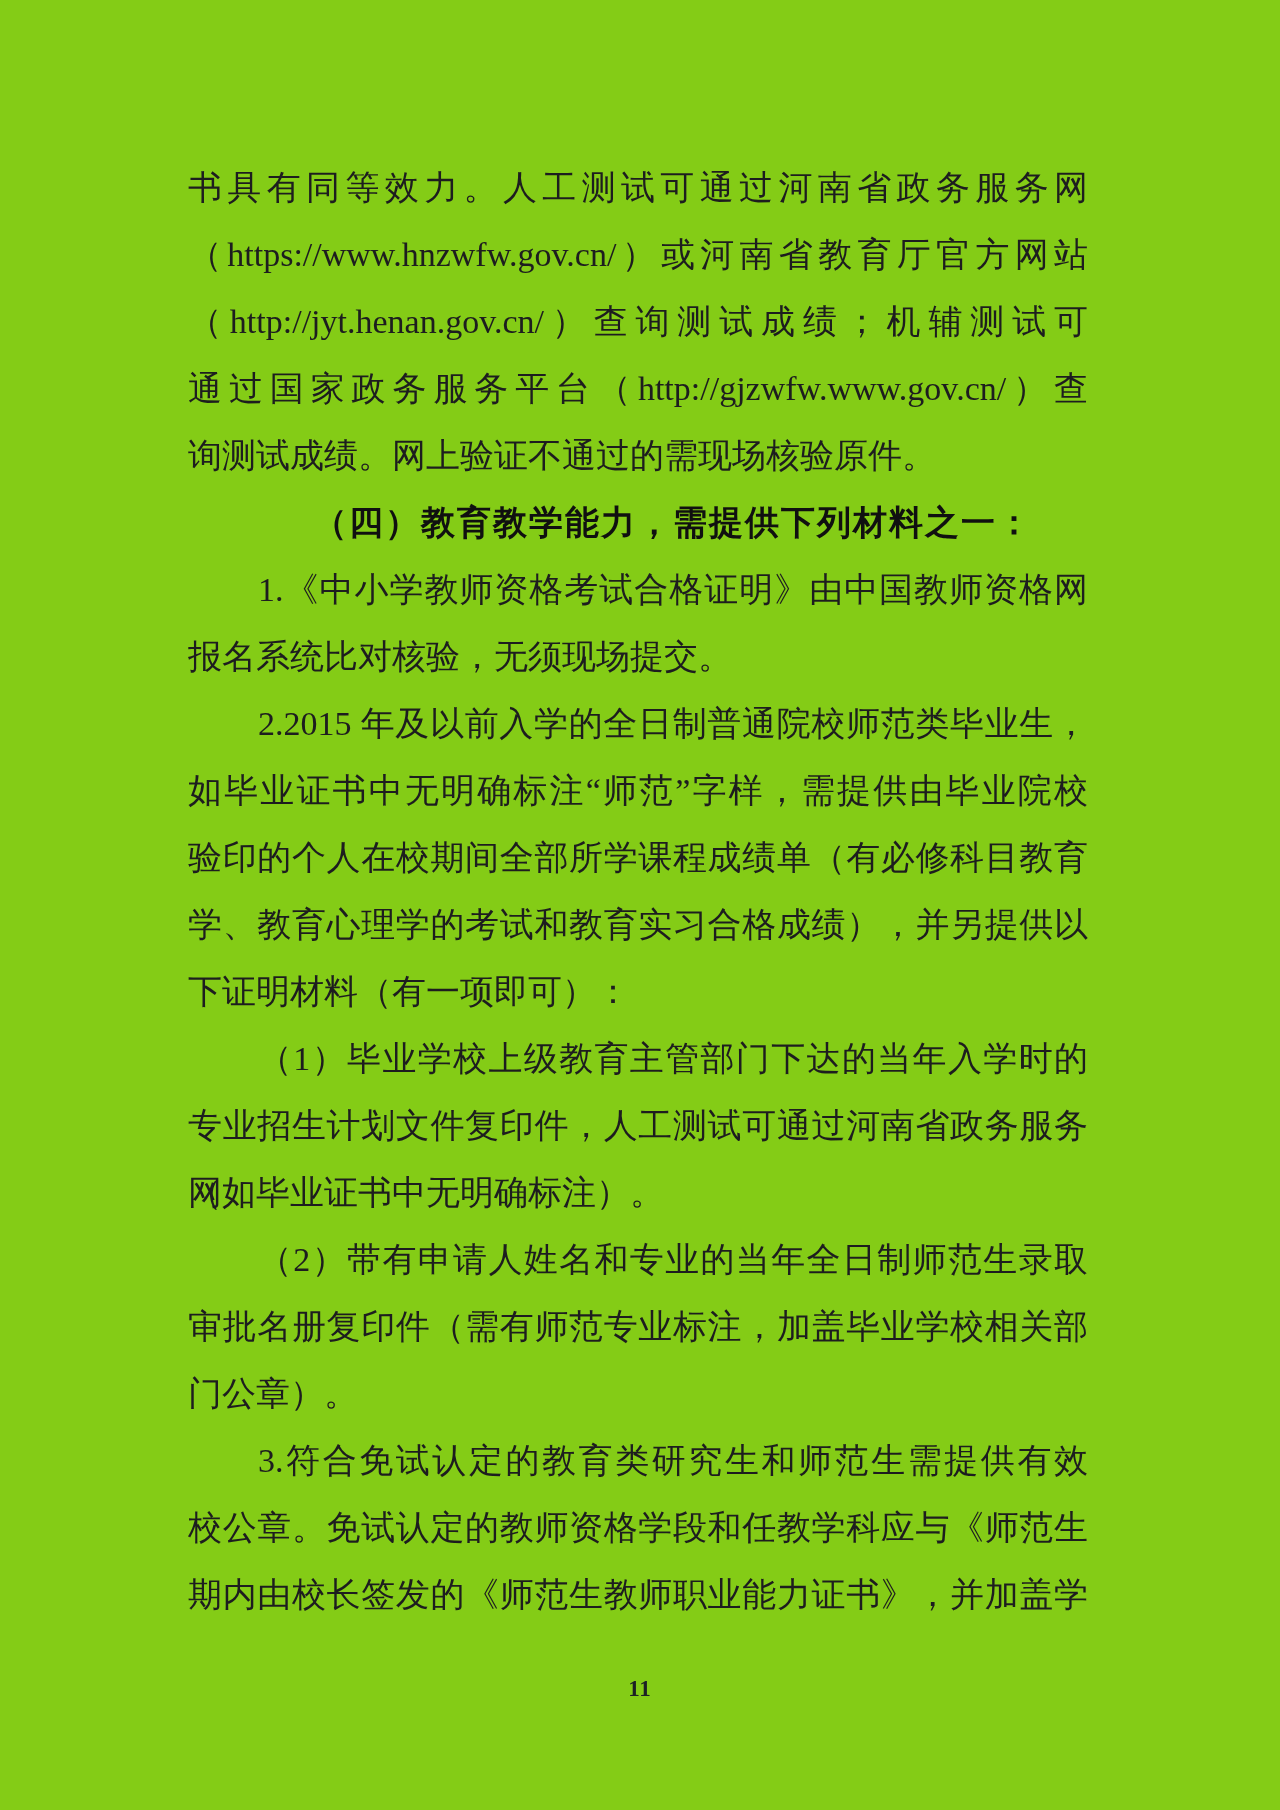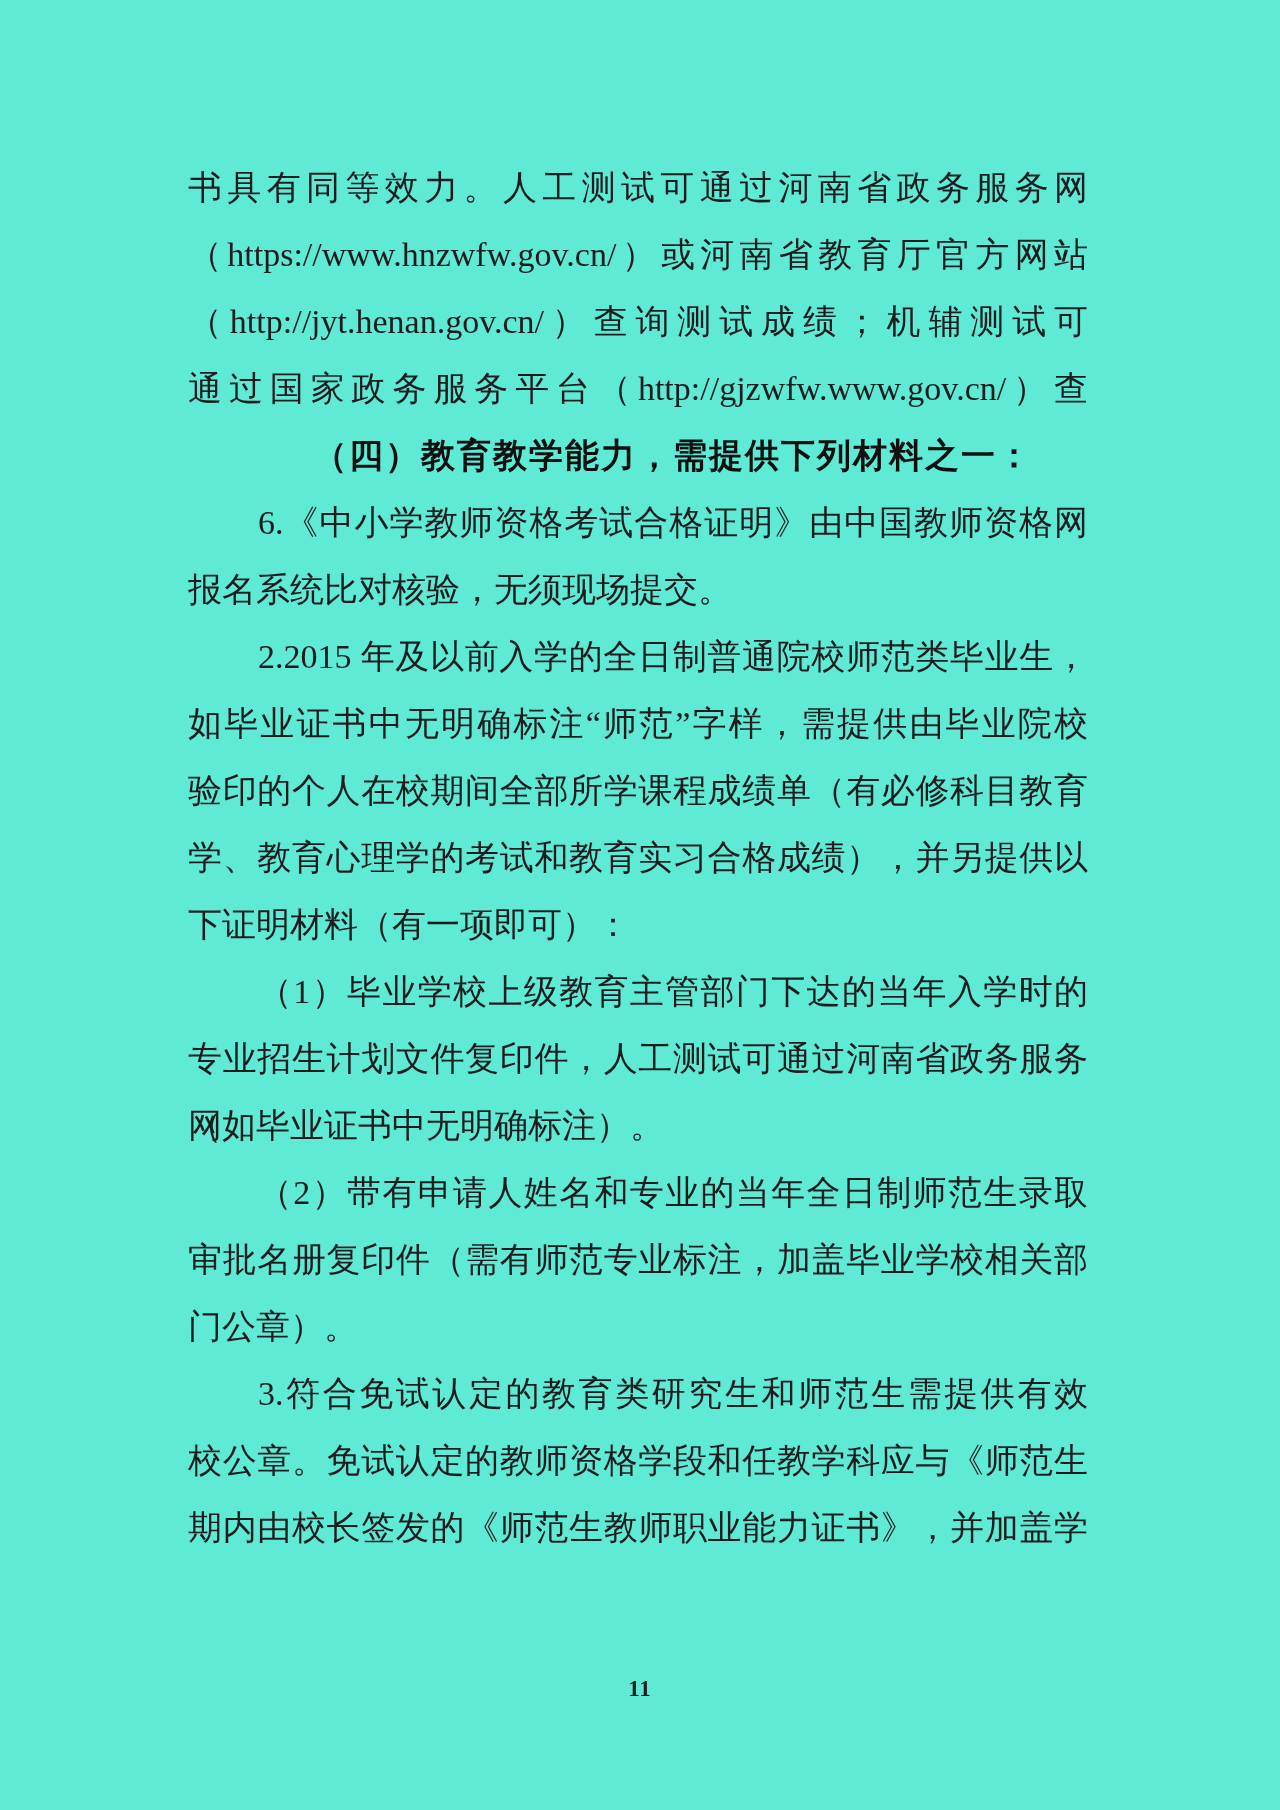--- a/index.html
+++ b/index.html
@@ -9,21 +9,21 @@
   body {
     width: 1280px;
     height: 1810px;
     background: #ffffff;
     position: relative;
     font-family: "Liberation Serif", "DejaVu Serif", serif;
   }
   .page {
     position: absolute;
     inset: 0;
-    background: #5eead4;
+    background: #84cc16;
     overflow: hidden;
     font-family: Liberation Serif, serif;
   }
   .content {
     position: absolute;
     left: 188px;
     top: 154px;
     width: 900px;
     color: #1d1d1f;
     font-size: 34px;
@@ -64,22 +64,23 @@
 </style>
 </head>
 <body>
 
 <div class="page">
   <div class="content">
     <div class="ln j">书具有同等效力。人工测试可通过河南省政务服务网</div>
     <div class="ln j">（https://www.hnzwfw.gov.cn/）或河南省教育厅官方网站</div>
     <div class="ln j">（http://jyt.henan.gov.cn/）查询测试成绩；机辅测试可</div>
     <div class="ln j">通过国家政务服务平台（http://gjzwfw.www.gov.cn/）查</div>
+    <div class="ln">询测试成绩。网上验证不通过的需现场核验原件。</div>
     <div class="ln i b">（四）教育教学能力，需提供下列材料之一：</div>
-    <div class="ln i j">6.《中小学教师资格考试合格证明》由中国教师资格网</div>
+    <div class="ln i j">1.《中小学教师资格考试合格证明》由中国教师资格网</div>
     <div class="ln">报名系统比对核验，无须现场提交。</div>
     <div class="ln i j">2.2015 年及以前入学的全日制普通院校师范类毕业生，</div>
     <div class="ln j">如毕业证书中无明确标注“师范”字样，需提供由毕业院校</div>
     <div class="ln j">验印的个人在校期间全部所学课程成绩单（有必修科目教育</div>
     <div class="ln j">学、教育心理学的考试和教育实习合格成绩），并另提供以</div>
     <div class="ln">下证明材料（有一项即可）：</div>
     <div class="ln i j">（1）毕业学校上级教育主管部门下达的当年入学时的</div>
     <div class="ln j">专业招生计划文件复印件，人工测试可通过河南省政务服务网</div>
     <div class="ln">（如毕业证书中无明确标注）。</div>
     <div class="ln i j">（2）带有申请人姓名和专业的当年全日制师范生录取</div>

